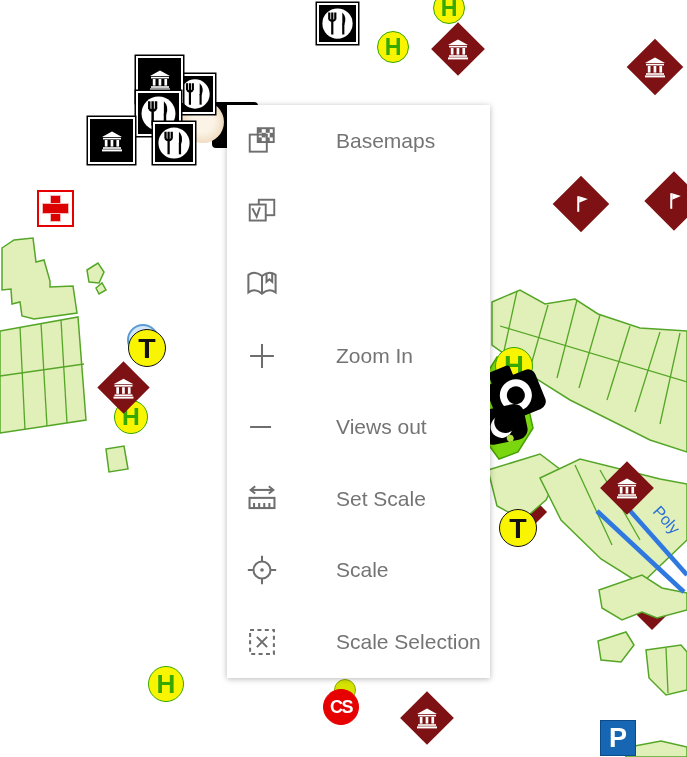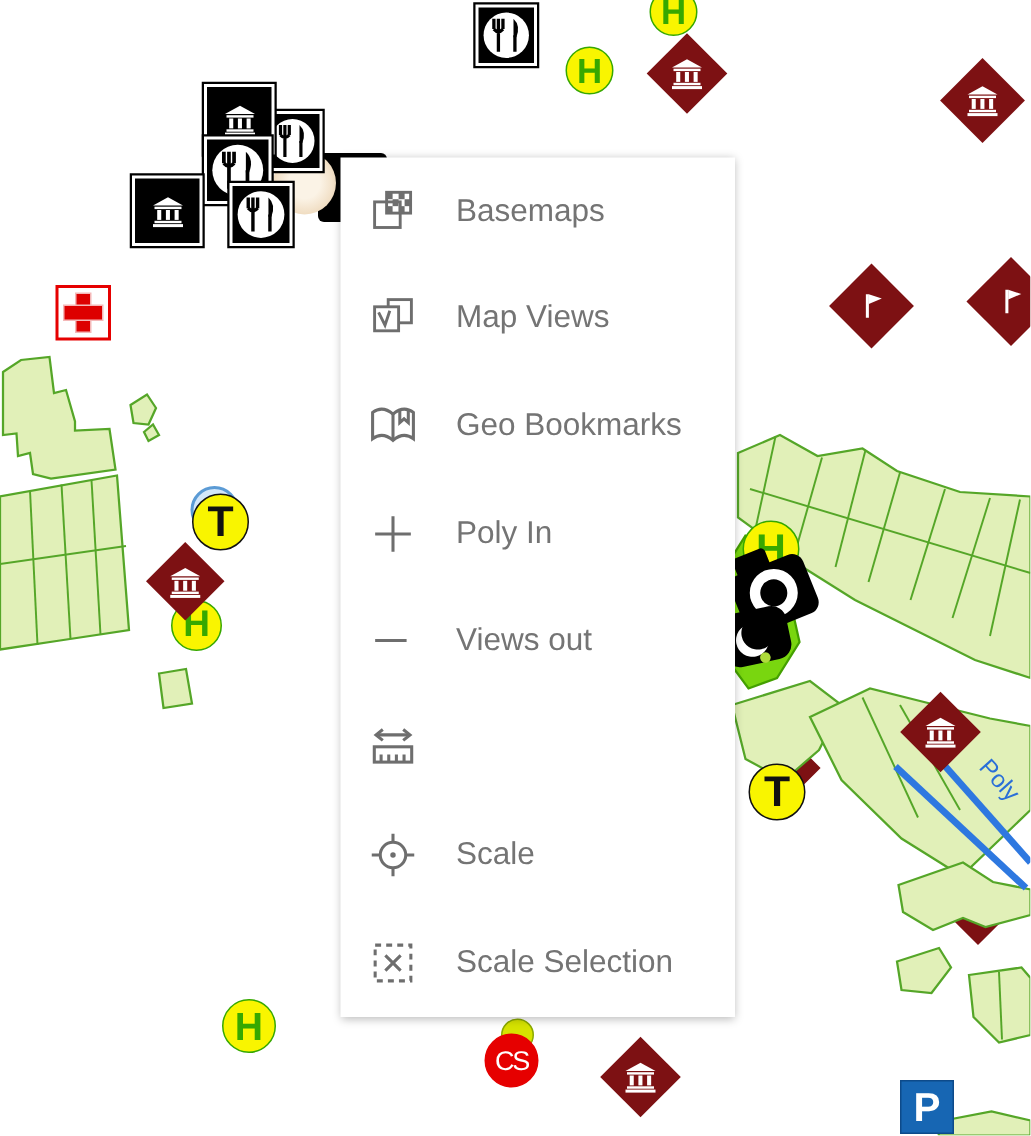--- a/index.html
+++ b/index.html
@@ -12,21 +12,21 @@
               display:flex;align-items:center;justify-content:center;}
   .poi-circle{border-radius:50%;display:flex;align-items:center;justify-content:center;
               font-weight:bold;box-sizing:border-box;}
   .diamond{transform:rotate(45deg);display:flex;align-items:center;justify-content:center;}
   .diamond > svg{transform:rotate(-45deg);}
   .cross-box{background:#fff;border:2px solid #e60000;box-sizing:border-box;position:relative;}
   .cross-v,.cross-h{position:absolute;background:#dd0000;box-shadow:0 0 0 1px #f4b8b8;}
   
   #menu{position:absolute;left:227px;top:105px;width:263px;height:573px;background:#fff;
         z-index:50;box-shadow:0 1px 6px rgba(0,0,0,.28);}
-  .menu-item{height:71.6px;display:flex;align-items:center;padding-left:17px;cursor:pointer;}
+  .menu-item{height:71.6px;display:flex;align-items:center;padding-left:17px;cursor:pointer;gap:32px;}
   .menu-item .mi-icon{width:36px;height:36px;flex:0 0 36px;display:flex;align-items:center;justify-content:center;}
   .menu-item .mi-label{margin-left:24px;font-size:21px;color:#747474;white-space:nowrap;}
   .mi-icon svg{stroke:#6e6e6e;fill:none;stroke-width:1.8;}
 </style>
 </head>
 <body>
 
 <div id="stage">
   <svg id="map-svg" width="687" height="757" viewBox="0 0 687 757">
       <polygon points="2,248 14,240 33,238 36,262 44,260 50,281 50,287 73,286 77,313 34,319 22,316 20,302 12,304 11,289 2,290" fill="#e1f0b8" stroke="#55a628" stroke-width="1.5"></polygon>
@@ -210,21 +210,21 @@
           <rect x="3" y="8.8" width="18" height="1.6"></rect>
   <rect x="4.8" y="11" width="2.7" height="6.6"></rect>
           <rect x="10.6" y="11" width="2.7" height="6.6"></rect>
   <rect x="16.4" y="11" width="2.7" height="6.6"></rect>
           <rect x="3" y="18.2" width="18" height="1.6"></rect>
   <rect x="2" y="20.4" width="20" height="2"></rect>
         </svg>
       </div>
       <div class="marker poi-circle" style="left: 148px; top: 666px; width: 36px; height: 36px; background: rgb(249, 245, 0); border: 1.8px solid rgb(54, 168, 0); color: rgb(54, 168, 0); font-size: 26.1px; font-weight: 700; letter-spacing: 0px;">H</div>
       <div class="marker poi-circle" style="left: 334px; top: 679px; width: 22px; height: 22px; background: rgb(214, 227, 0); border: 1.5px solid rgb(138, 169, 0); z-index: 9;"></div>
-      <div class="marker poi-circle" style="left: 323px; top: 689px; width: 36px; height: 36px; background: rgb(230, 0, 0); border: 1.8px solid rgb(230, 0, 0); color: rgb(255, 255, 255); font-size: 18px; font-weight: 400; letter-spacing: -1.5px;">CS</div>
+      <div class="marker poi-circle" style="left: 323px; top: 689px; width: 36px; height: 36px; background: rgb(230, 0, 0); border: 1.8px solid rgb(230, 0, 0); color: rgb(255, 255, 255); font-size: 18px; font-weight: 700; letter-spacing: -1.5px;">CS</div>
       <div class="marker diamond" style="left: 408px; top: 699px; width: 38px; height: 38px; background: rgb(125, 17, 19);">
         <svg width="24" height="24" viewBox="0 0 24 24" fill="#fff">
   <polygon points="12,2.5 22,8 2,8"></polygon>
           <rect x="3" y="8.8" width="18" height="1.6"></rect>
   <rect x="4.8" y="11" width="2.7" height="6.6"></rect>
           <rect x="10.6" y="11" width="2.7" height="6.6"></rect>
   <rect x="16.4" y="11" width="2.7" height="6.6"></rect>
           <rect x="3" y="18.2" width="18" height="1.6"></rect>
   <rect x="2" y="20.4" width="20" height="2"></rect>
         </svg>
@@ -251,58 +251,57 @@
       <span class="mi-label">Basemaps</span>
     </div>
     <div class="menu-item">
       <span class="mi-icon">
         <svg width="32" height="32" viewBox="0 0 30 30">
           <rect x="12" y="3.5" width="14.5" height="14.5"></rect>
           <rect x="3.5" y="8" width="15" height="15" fill="#fff"></rect>
           <polyline points="6,11.5 10,19.5 13,10.5"></polyline>
         </svg>
       </span>
-      <span class="mi-label">Map Views</span>
     </div>
     <div class="menu-item">
       <span class="mi-icon">
         <svg width="34" height="34" viewBox="0 0 30 30">
           <path d="M3,7 C7,4 11,4.5 15,8 C19,4.5 23,4 27,7 L27,22.5 C23,19.5 19,20 15,23.5 C11,20 7,19.5 3,22.5 Z"></path>
           <line x1="15" y1="8" x2="15" y2="23.5"></line>
           <polyline points="19,6 19,13 21.5,10.8 24,13 24,5.5"></polyline>
         </svg>
       </span>
-      <span class="mi-label">Geo Bookmarks</span>
     </div>
     <div class="menu-item">
       <span class="mi-icon">
         <svg width="34" height="34" viewBox="0 0 30 30">
             <path d="M15,4.5 V25.5 M4.5,15 H25.5"></path>
           </svg>
       </span>
-      <span class="mi-label">Poly In</span>
+      <span class="mi-label">Zoom In</span>
     </div>
     <div class="menu-item">
       <span class="mi-icon">
         <svg width="34" height="34" viewBox="0 0 30 30">
             <path d="M4.5,15 H23"></path>
           </svg>
       </span>
       <span class="mi-label">Views out</span>
     </div>
     <div class="menu-item">
       <span class="mi-icon">
         <svg width="34" height="34" viewBox="0 0 30 30">
           <path d="M5.5,7 H24.5"></path>
           <polyline points="9,3.8 5,7 9,10.2"></polyline>
             <polyline points="21,3.8 25,7 21,10.2"></polyline>
           <rect x="4" y="14" width="22" height="9"></rect>
           <path d="M8,23 V18.5 M12.5,23 V18.5 M17,23 V18.5 M21.5,23 V18.5"></path>
         </svg>
       </span>
+      <span class="mi-label">Set Scale</span>
     </div>
     <div class="menu-item">
       <span class="mi-icon">
         <svg width="34" height="34" viewBox="0 0 30 30">
           <circle cx="15" cy="15" r="7.5"></circle>
           <circle cx="15" cy="15" r="1.6" fill="#6e6e6e" stroke="none"></circle>
           <path d="M15,2.5 V7 M15,23 V27.5 M2.5,15 H7 M23,15 H27.5"></path>
         </svg>
       </span>
       <span class="mi-label">Scale</span>

